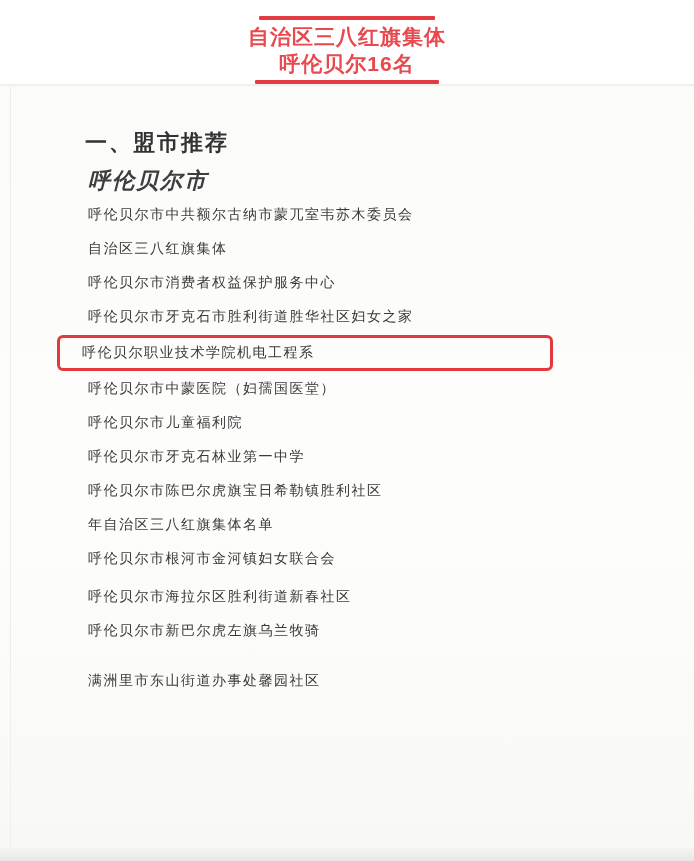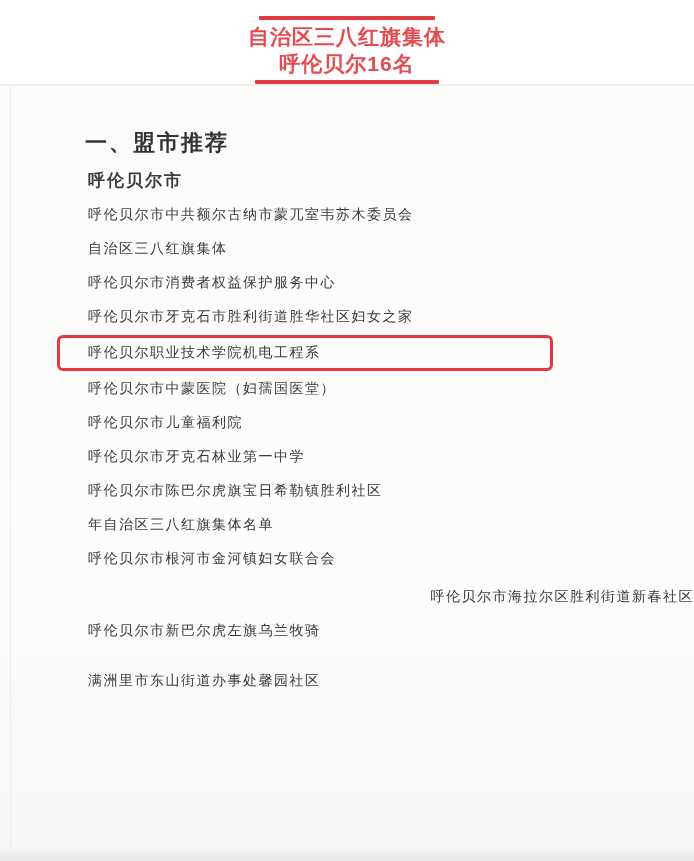--- a/index.html
+++ b/index.html
@@ -66,40 +66,41 @@
     margin: 46px 0 0 85px;
     font-family: "Liberation Sans", sans-serif;
     font-weight: bold;
     font-size: 22px;
     line-height: 22px;
     letter-spacing: 2px;
     color: #333333;
   }
   .list { padding-left: 88px; margin-top: 10px; }
   .city-heading {
-    font-size: 17px;
+    font-size: 22px;
     font-weight: bold;
     line-height: 34px;
     letter-spacing: 2px;
     color: #3d3d3d;
+    font-style: italic;
   }
   .list-item {
     font-size: 14px;
     line-height: 34px;
     letter-spacing: 1.5px;
     color: var(--body-text);
     white-space: nowrap;
   }
-  .list-item.gap-before { margin-top: 4px; text-align: right; }
+  .list-item.gap-before { margin-top: 4px; }
   .list-item.highlighted {
     border: 3px solid var(--highlight-border);
     border-radius: 6px;
     width: 496px;
     margin-left: -31px;
-    padding-left: 28px;
+    padding-left: 22px;
     line-height: 30px;
     margin-top: 1px;
     margin-bottom: 1px;
     background: transparent;
   }
   .group-2 { margin-top: 16px; }
 </style>
 </head>
 <body>
 

